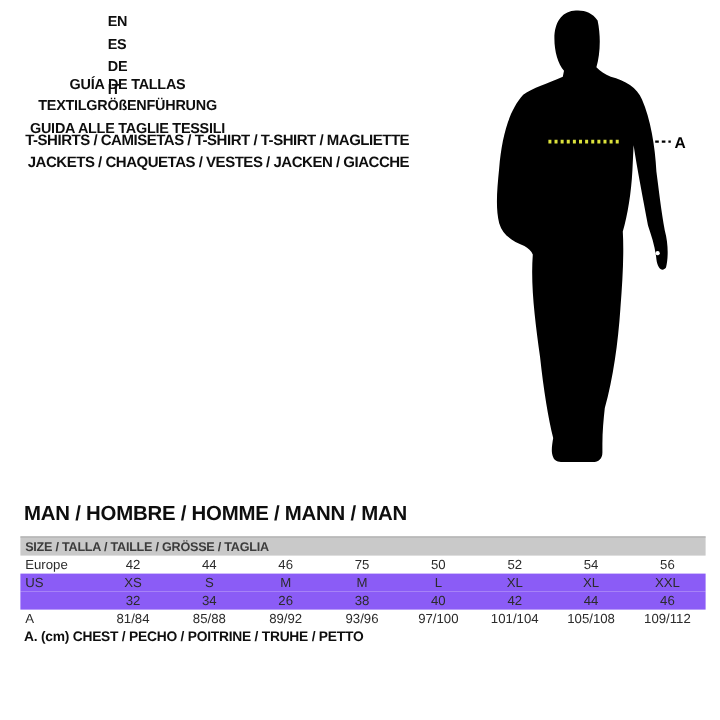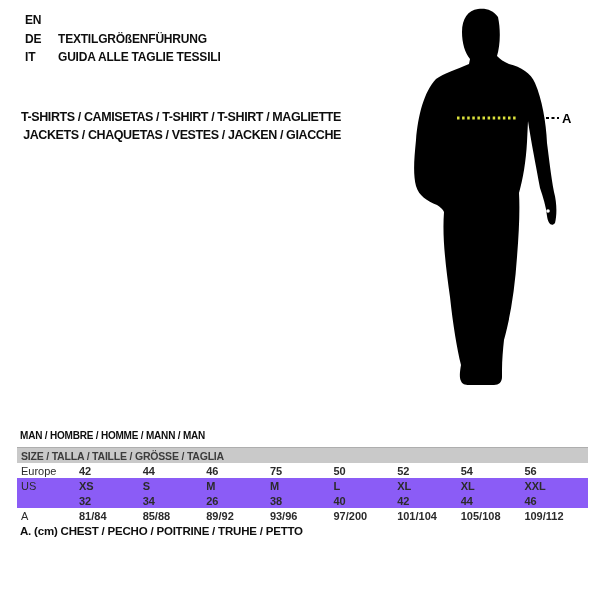--- a/index.html
+++ b/index.html
@@ -2,58 +2,62 @@
 <html><head>
 <meta charset="utf-8">
 <style>
   html,body{margin:0;padding:0;background:#ffffff;}
   body{width:600px;height:600px;font-family:"Liberation Sans",sans-serif;}
   .canvas{position:relative;width:600px;height:600px;background:#ffffff;overflow:hidden;}
 
   
   .lang-list{position:absolute;left:25px;top:11px;}
   .lang-row{display:flex;height:18.6px;align-items:center;font-weight:bold;
-            font-size:12px;color:#0e0e0e;letter-spacing:-0.2px;white-space:nowrap;}
+            font-size:12px;color:#0e0e0e;letter-spacing:-0.2px;white-space:nowrap;flex-direction:column;}
   .lang-code{width:33px;flex:0 0 33px;}
 
   
   .categories{position:absolute;left:21px;top:108px;font-weight:bold;font-size:12.5px;
               color:#0e0e0e;line-height:18px;letter-spacing:-0.4px;white-space:nowrap;text-align:right;}
 
   
   .figure-svg{position:absolute;left:400px;top:0;width:200px;height:400px;}
   .measure-label-text{font-family:"Liberation Sans",sans-serif;font-size:13px;font-weight:600;}
 
   
-  .section-title{position:absolute;left:20px;top:430px;font-weight:bold;font-size:10px;
+  .section-title{position:absolute;left:20px;top:418px;font-weight:bold;font-size:17px;
                  color:#0e0e0e;letter-spacing:-0.2px;white-space:nowrap;}
 
   
   .size-table{position:absolute;left:17px;top:447px;width:571px;font-size:11px;color:#2b2b2b;}
   .t-header{height:16px;background:#c9c9c9;border-top:1px solid #aeaeae;display:flex;
             align-items:center;padding-left:4px;font-weight:600;font-size:10.5px;color:#3c3c3c;
             letter-spacing:-0.2px;box-sizing:border-box;text-align:right;}
   .t-row{display:flex;height:15px;align-items:center;}
   .t-row.shade{background:#8b5cf6;}
   .t-row.last{height:16px;}
   .t-label{width:62px;flex:0 0 62px;padding-left:4px;box-sizing:border-box;}
-  .t-cell{flex:1;font-weight:bold;}
+  .t-cell{flex:1;text-align:center;}
 
   
   .footnote{position:absolute;left:20px;top:525px;font-weight:bold;font-size:11.5px;
             color:#0e0e0e;letter-spacing:-0.2px;white-space:nowrap;}
 </style>
 </head>
 <body>
 
 <div class="canvas">
 
   <div class="lang-list">
     <div class="lang-row">
       <span class="lang-code">EN</span>
+    </div>
+    <div class="lang-row">
+      <span class="lang-code">ES</span>
+      <span class="lang-label">GUÍA DE TALLAS</span>
     </div>
     <div class="lang-row">
       <span class="lang-code">DE</span>
       <span class="lang-label">TEXTILGRÖßENFÜHRUNG</span>
     </div>
     <div class="lang-row">
       <span class="lang-code">IT</span>
       <span class="lang-label">GUIDA ALLE TAGLIE TESSILI</span>
     </div>
   </div>
@@ -143,21 +147,21 @@
       <span class="t-cell">44</span>
       <span class="t-cell">46</span>
     </div>
 
     <div class="t-row last">
       <span class="t-label">A</span>
       <span class="t-cell">81/84</span>
       <span class="t-cell">85/88</span>
       <span class="t-cell">89/92</span>
       <span class="t-cell">93/96</span>
-      <span class="t-cell">97/200</span>
+      <span class="t-cell">97/100</span>
       <span class="t-cell">101/104</span>
       <span class="t-cell">105/108</span>
       <span class="t-cell">109/112</span>
     </div>
   </div>
 
   <div class="footnote">A. (cm) CHEST / PECHO / POITRINE / TRUHE / PETTO</div>
 
 </div>
 

